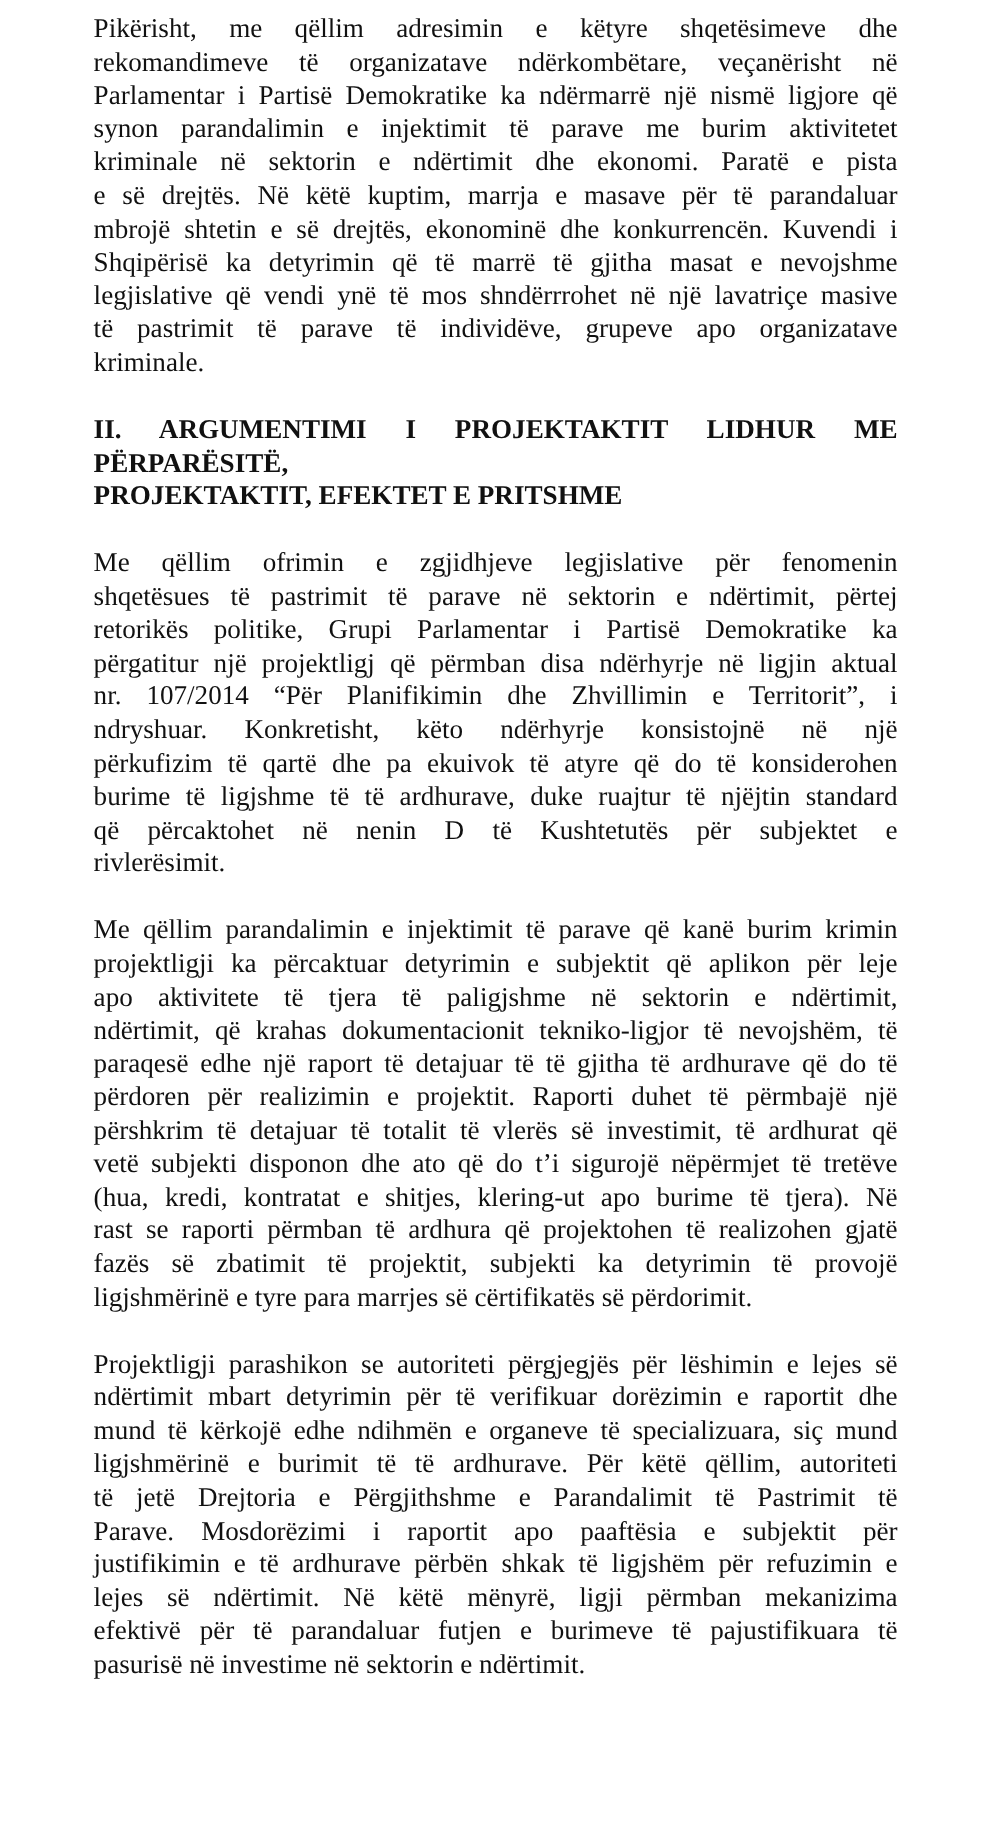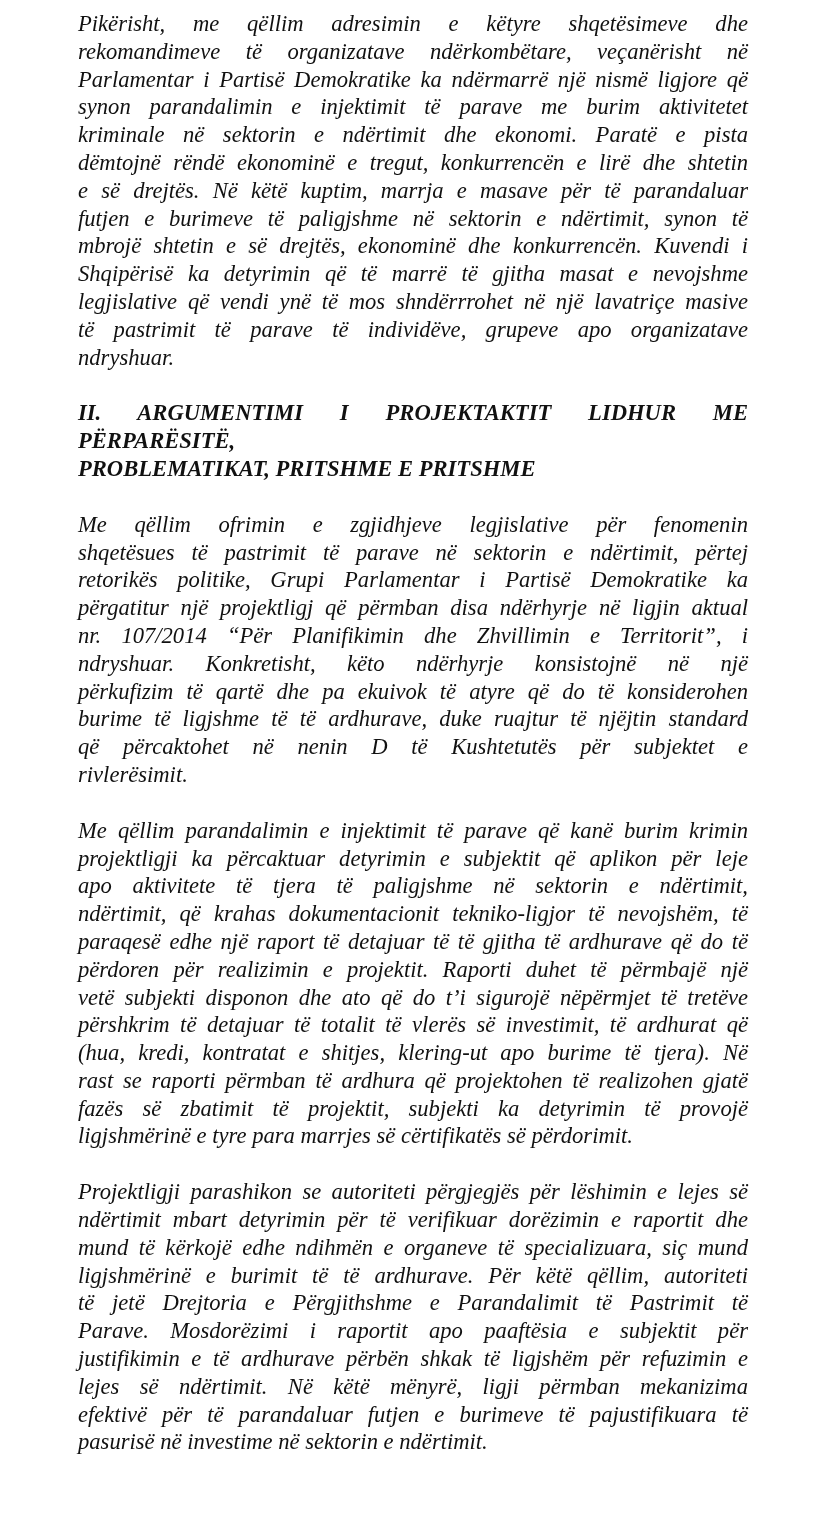--- a/index.html
+++ b/index.html
@@ -2,54 +2,52 @@
 <html><head>
   <meta charset="utf-8">
   <style>
     html, body { margin: 0; padding: 0; background: #ffffff; }
     body { width: 828px; height: 1523px; overflow: hidden; position: relative; }
     .page {
       position: absolute; left: 78px; top: 10px; width: 670px;
       font-family: "Liberation Serif", "DejaVu Serif", serif;
       font-size: 22.6px; color: #111111;
     }
-    .para { margin: 0; font-style: italic; }
+    .para { margin: 0; }
     .line {
       display: block; height: 27.8px; line-height: 27.8px;
       white-space: nowrap; text-align: justify; text-align-last: justify;
       overflow: visible;
     }
     .line.last { text-align-last: left; }
     .heading { font-weight: bold; }
     .gap { height: 28px; }
   </style>
 </head>
 <body>
 
 <div class="page" id="page">
     <div class="para">
       <span class="line">Pikërisht, me qëllim adresimin e këtyre shqetësimeve dhe</span>
       <span class="line">rekomandimeve të organizatave ndërkombëtare, veçanërisht në</span>
       <span class="line">Parlamentar i Partisë Demokratike ka ndërmarrë një nismë ligjore që</span>
       <span class="line">synon parandalimin e injektimit të parave me burim aktivitetet</span>
       <span class="line">kriminale në sektorin e ndërtimit dhe ekonomi. Paratë e pista</span>
-      <span class="line">dëmtojnë rëndë ekonominë e tregut, konkurrencën e lirë dhe shtetin</span>
       <span class="line">e së drejtës. Në këtë kuptim, marrja e masave për të parandaluar</span>
-      <span class="line">futjen e burimeve të paligjshme në sektorin e ndërtimit, synon të</span>
       <span class="line">mbrojë shtetin e së drejtës, ekonominë dhe konkurrencën. Kuvendi i</span>
       <span class="line">Shqipërisë ka detyrimin që të marrë të gjitha masat e nevojshme</span>
       <span class="line">legjislative që vendi ynë të mos shndërrrohet në një lavatriçe masive</span>
       <span class="line">të pastrimit të parave të individëve, grupeve apo organizatave</span>
-      <span class="line last">ndryshuar.</span>
+      <span class="line last">kriminale.</span>
     </div>
     <div class="gap"></div>
     <div class="para heading">
       <span class="line">II. ARGUMENTIMI I PROJEKTAKTIT LIDHUR ME</span>
       <span class="line last">PËRPARËSITË,</span>
-      <span class="line last last">PROBLEMATIKAT, PRITSHME E PRITSHME</span>
+      <span class="line last last">PROJEKTAKTIT, EFEKTET E PRITSHME</span>
     </div>
     <div class="gap"></div>
     <div class="para">
       <span class="line">Me qëllim ofrimin e zgjidhjeve legjislative për fenomenin</span>
       <span class="line">shqetësues të pastrimit të parave në sektorin e ndërtimit, përtej</span>
       <span class="line">retorikës politike, Grupi Parlamentar i Partisë Demokratike ka</span>
       <span class="line">përgatitur një projektligj që përmban disa ndërhyrje në ligjin aktual</span>
       <span class="line">nr. 107/2014 “Për Planifikimin dhe Zhvillimin e Territorit”, i</span>
       <span class="line">ndryshuar. Konkretisht, këto ndërhyrje konsistojnë në një</span>
       <span class="line">përkufizim të qartë dhe pa ekuivok të atyre që do të konsiderohen</span>
@@ -58,22 +56,22 @@
       <span class="line last">rivlerësimit.</span>
     </div>
     <div class="gap"></div>
     <div class="para">
       <span class="line">Me qëllim parandalimin e injektimit të parave që kanë burim krimin</span>
       <span class="line">projektligji ka përcaktuar detyrimin e subjektit që aplikon për leje</span>
       <span class="line">apo aktivitete të tjera të paligjshme në sektorin e ndërtimit,</span>
       <span class="line">ndërtimit, që krahas dokumentacionit tekniko-ligjor të nevojshëm, të</span>
       <span class="line">paraqesë edhe një raport të detajuar të të gjitha të ardhurave që do të</span>
       <span class="line">përdoren për realizimin e projektit. Raporti duhet të përmbajë një</span>
+      <span class="line">përshkrim të detajuar të totalit të vlerës së investimit, të ardhurat që</span>
       <span class="line">vetë subjekti disponon dhe ato që do t’i sigurojë nëpërmjet të tretëve</span>
-      <span class="line">përshkrim të detajuar të totalit të vlerës së investimit, të ardhurat që</span>
       <span class="line">(hua, kredi, kontratat e shitjes, klering-ut apo burime të tjera). Në</span>
       <span class="line">rast se raporti përmban të ardhura që projektohen të realizohen gjatë</span>
       <span class="line">fazës së zbatimit të projektit, subjekti ka detyrimin të provojë</span>
       <span class="line last">ligjshmërinë e tyre para marrjes së cërtifikatës së përdorimit.</span>
     </div>
     <div class="gap"></div>
     <div class="para">
       <span class="line">Projektligji parashikon se autoriteti përgjegjës për lëshimin e lejes së</span>
       <span class="line">ndërtimit mbart detyrimin për të verifikuar dorëzimin e raportit dhe</span>
       <span class="line">mund të kërkojë edhe ndihmën e organeve të specializuara, siç mund</span>

